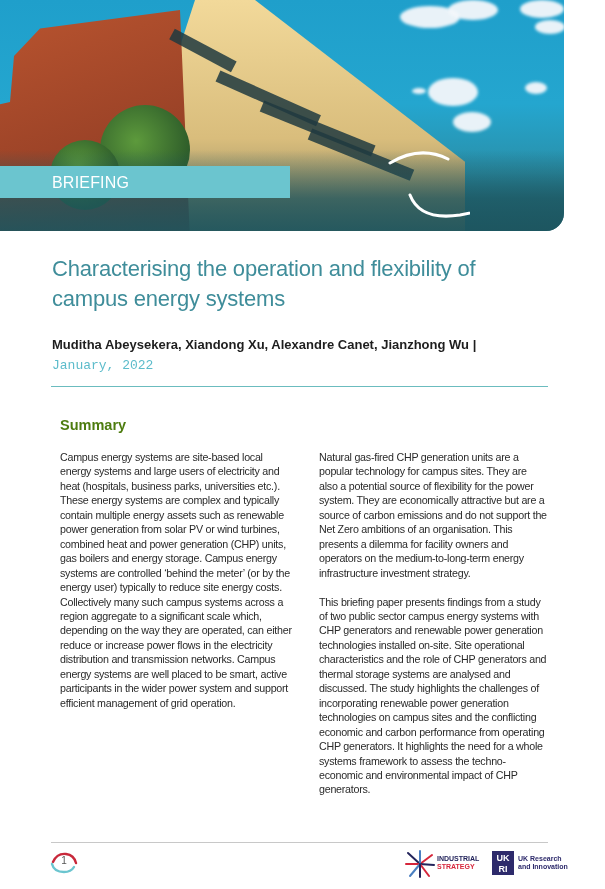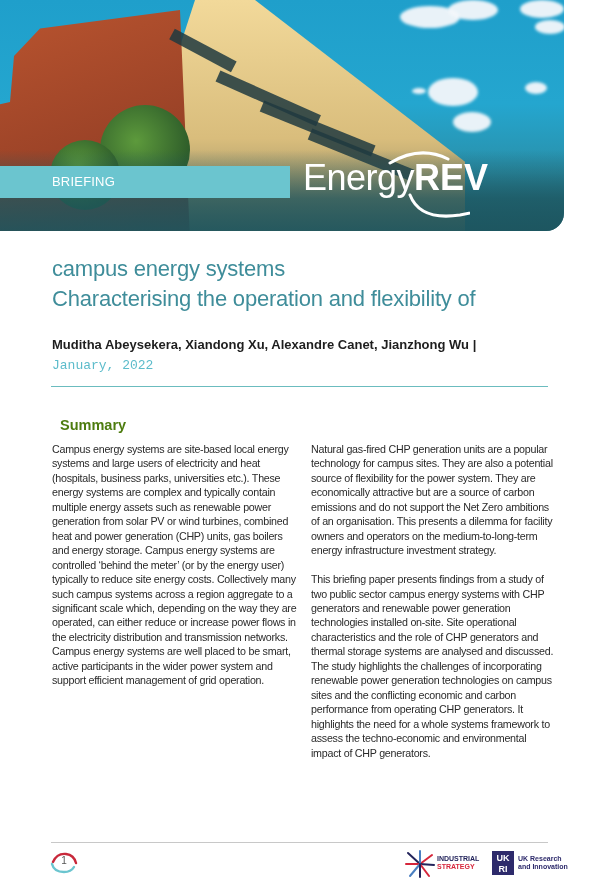--- a/index.html
+++ b/index.html
@@ -10,36 +10,36 @@
           background: linear-gradient(180deg, #1f9fcb 0%, #24a6cf 45%, #2a8fa8 75%, #25606b 100%); }
   .cloud { position: absolute; background: #f4f7fb; border-radius: 50%; filter: blur(1.5px); opacity: .95; }
   .building-brick { position: absolute; left: -10px; top: 10px; width: 200px; height: 230px; background: linear-gradient(160deg,#b9542f,#9a4227 60%,#6b3a2a); 
                     clip-path: polygon(25% 8%, 95% 0%, 100% 100%, 0% 100%, 0% 42%, 10% 40%, 12% 20%); }
   .building-cream { position: absolute; left: 165px; top: 0px; width: 300px; height: 231px; background: linear-gradient(180deg,#f2d99a,#d9bd7c 60%,#7d7a5a);
                     clip-path: polygon(10% 0%, 30% 0%, 100% 70%, 100% 100%, 0% 100%, 0% 40%); }
   .window-band { position: absolute; height: 12px; background: #20393f; opacity: .85; }
   .tree { position: absolute; background: radial-gradient(circle at 40% 40%, #5d9a3c, #2f5e2a 70%); border-radius: 50%; }
   .hero-shade { position: absolute; left: 0; top: 150px; width: 100%; height: 81px; background: linear-gradient(180deg, rgba(30,90,100,0) 0%, rgba(28,85,95,.75) 60%, rgba(28,85,95,.9) 100%); }
   .briefing-bar { position: absolute; left: 0; top: 166px; width: 290px; height: 32px; background: #6bc5cf; }
-  .briefing-label { position: absolute; left: 52px; top: 174px; color: #ffffff; font-size: 13px; letter-spacing: .2px; }
+  .briefing-label { position: absolute; left: 52px; top: 174px; color: #ffffff; font-size: 16px; letter-spacing: .2px; }
   .logo { position: absolute; left: 303px; top: 158px; color: #ffffff; font-size: 36px; line-height: 40px; letter-spacing: -.5px; white-space: nowrap; }
   .logo .thin { font-weight: 400; }
   .logo .bold { font-weight: 700; letter-spacing: 0px; }
   .logo-arc { position: absolute; left: 360px; top: 145px; width: 110px; height: 80px; }
 
   
   .title { position: absolute; left: 52px; top: 254px; width: 520px; color: #3f8d9a; font-size: 22px; line-height: 30px; font-weight: 400; letter-spacing: -.2px; }
   .authors { position: absolute; left: 52px; top: 337px; color: #1e1e1e; font-size: 13px; font-weight: 700; }
   .date { position: absolute; left: 52px; top: 358px; color: #5dbccb; font-size: 13px; font-family: Liberation Mono, monospace; }
   .divider { position: absolute; left: 51px; top: 386px; width: 497px; height: 1px; background: #6bbcbf; }
 
   
   .summary-heading { position: absolute; left: 52px; top: 417px; color: #4d7c0f; font-size: 14.5px; font-weight: 700; margin-left: 8px; }
   .col { position: absolute; top: 442px; width: 248px; color: #2a2a2a; font-size: 10.7px; line-height: 14.45px; letter-spacing: -.25px; }
-  .col p { margin: 0; }
+  .col p { margin: 8px; }
   .col-left { left: 52px; }
   .col-right { left: 311px; width: 245px; }
   .col-right p + p { margin-top: 14.45px; }
 
   
   .footer-line { position: absolute; left: 51px; top: 842px; width: 497px; height: 1px; background: #c8c8c8; }
   .page-badge { position: absolute; left: 49px; top: 852px; width: 30px; height: 22px; }
   .page-num { position: absolute; left: 49px; top: 855px; width: 30px; text-align: center; font-size: 10px; color: #555; }
   .url { position: absolute; left: 116px; top: 889px; font-size: 8.5px; color: #2f5b66; }
   .ind-logo { position: absolute; left: 405px; top: 850px; width: 30px; height: 28px; }
@@ -76,28 +76,25 @@
 
   <div class="hero-shade"></div>
 
   <div class="briefing-bar"></div>
   <div class="briefing-label">BRIEFING</div>
 
   <svg class="logo-arc" viewBox="0 0 110 80">
     <path d="M30 18 Q60 0 88 14" stroke="#ffffff" stroke-width="3" fill="none" stroke-linecap="round"></path>
     <path d="M50 50 Q60 76 100 70 Q140 62 175 50" stroke="#ffffff" stroke-width="3" fill="none" stroke-linecap="round"></path>
   </svg>
-  <div class="logo">
-    <span class="thin">Energy</span><span class="bold">REV</span>
-  </div>
 </div>
 
 <div class="title">
+  <div>Characterising the operation and flexibility of</div>
   <div>campus energy systems</div>
-  <div>Characterising the operation and flexibility of</div>
 </div>
 <div class="authors">Muditha Abeysekera, Xiandong Xu, Alexandre Canet, Jianzhong Wu |</div>
 <div class="date">January, 2022</div>
 <div class="divider"></div>
 
 <div class="summary-heading">Summary</div>
 <div class="col col-left">
   <p>Campus energy systems are site-based local energy systems and large users of electricity and heat (hospitals, business parks, universities etc.). These energy systems are complex and typically contain multiple energy assets such as renewable power generation from solar PV or wind turbines, combined heat and power generation (CHP) units, gas boilers and energy storage. Campus energy systems are controlled ‘behind the meter’ (or by the energy user) typically to reduce site energy costs. Collectively many such campus systems across a region aggregate to a significant scale which, depending on the way they are operated, can either reduce or increase power flows in the electricity distribution and transmission networks. Campus energy systems are well placed to be smart, active participants in the wider power system and support efficient management of grid operation.</p>
 </div>
 <div class="col col-right">

